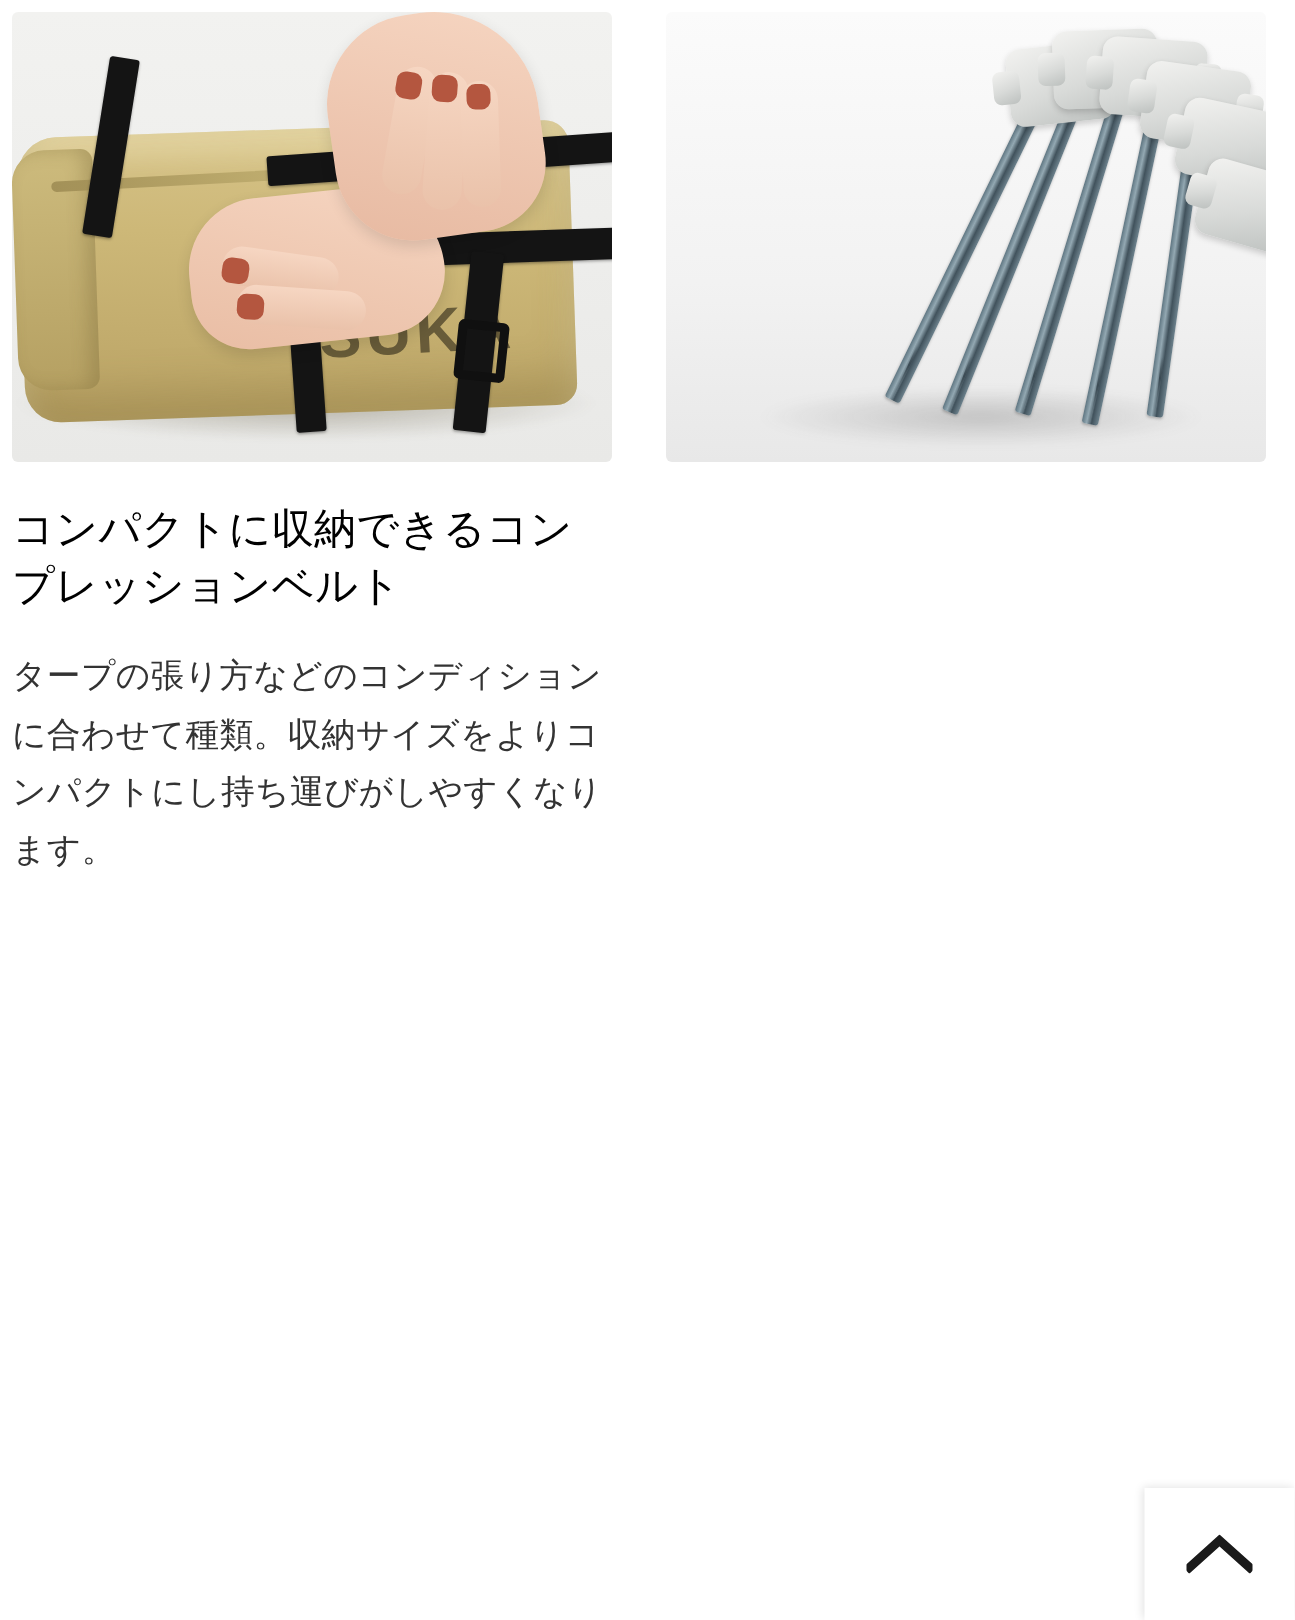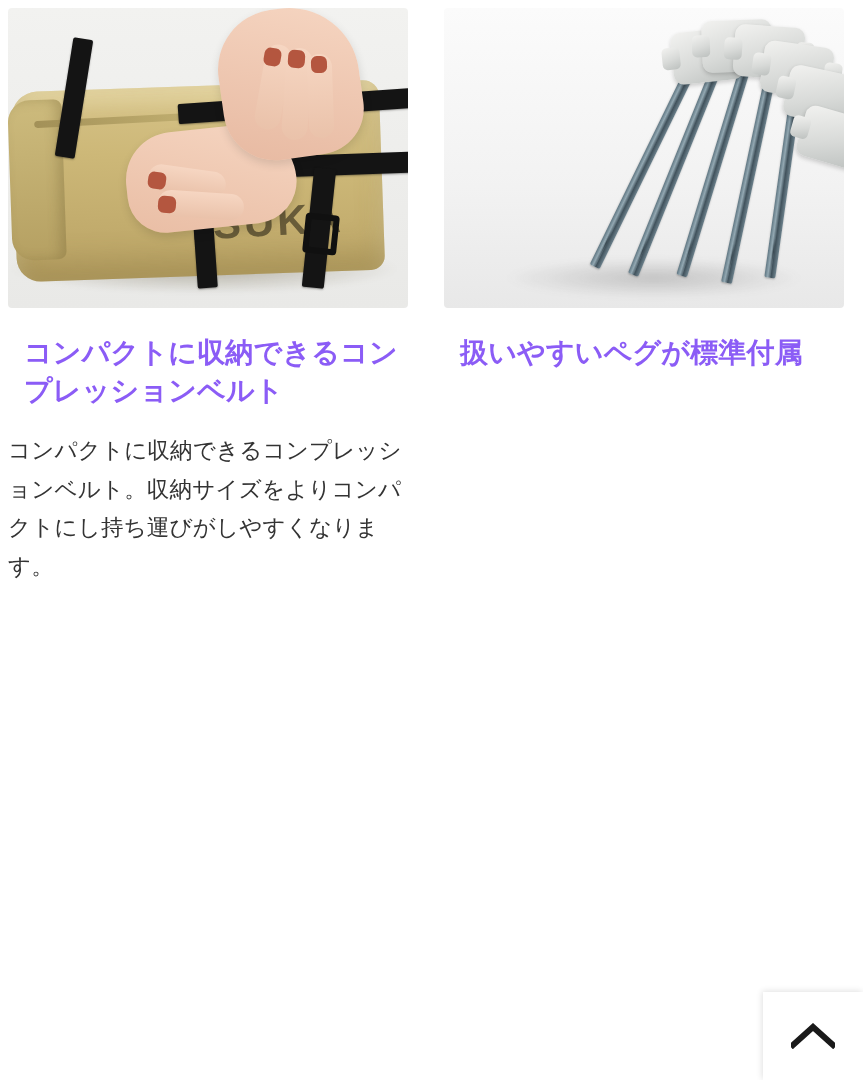--- a/index.html
+++ b/index.html
@@ -30,25 +30,25 @@
   .photo {
     width: 400px;
     height: 300px;
     border-radius: 4px;
     overflow: hidden;
     position: relative;
     background: #ffffff;
   }
   .heading {
     font-size: 28px;
-    font-weight: bold;
+    font-weight: normal;
     line-height: 1.35;
-    color: #8b5cf6;
+    color: #000000;
     letter-spacing: 0.2px;
-    margin: 26px 0 14px 16px;
+    margin: 26px 0 14px 0;
   }
   .body-text {
     font-size: 22.5px;
     line-height: 1.72;
     color: #333333;
     letter-spacing: 0.2px;
     white-space: pre-wrap;
   }
 
   
@@ -277,21 +277,21 @@
           <div class="hand hand-right"></div>
           <div class="finger f1"></div>
           <div class="finger f2"></div>
           <div class="finger f3"></div>
           <div class="nail n1"></div>
           <div class="nail n2"></div>
           <div class="nail n3"></div>
         </div>
       </div>
       <h2 class="heading">コンパクトに収納できるコンプレッションベルト</h2>
-      <p class="body-text">コンパクトに収納できるコンプレッションベルト。収納サイズをよりコンパクトにし持ち運びがしやすくなります。</p>
+      <p class="body-text">タープの張り方などのコンディションに合わせて種類。収納サイズをよりコンパクトにし持ち運びがしやすくなります。</p>
     </div>
 
     <div class="col">
       <div class="photo">
         <div class="pegscene">
           <div class="peg-shadow"></div>
 
           <div class="peg" style="left:246px; top:52px; width:11px; height:230px; transform: rotate(26deg);"></div>
           <div class="peg" style="left:272px; top:48px; width:11px; height:236px; transform: rotate(22deg);"></div>
           <div class="peg" style="left:300px; top:46px; width:11px; height:232px; transform: rotate(17deg);"></div>
@@ -299,21 +299,20 @@
           <div class="peg" style="left:352px; top:44px; width:11px; height:228px; transform: rotate(8deg);"></div>
 
           <div class="peg-head" style="left:228px; top:22px; transform: rotate(-6deg);"></div>
           <div class="peg-head" style="left:258px; top:12px; transform: rotate(-2deg);"></div>
           <div class="peg-head" style="left:290px; top:18px; transform: rotate(4deg);"></div>
           <div class="peg-head" style="left:318px; top:36px; transform: rotate(8deg);"></div>
           <div class="peg-head" style="left:342px; top:62px; transform: rotate(12deg);"></div>
           <div class="peg-head" style="left:356px; top:104px; transform: rotate(16deg);"></div>
         </div>
       </div>
-      <h2 class="heading">扱いやすいペグが標準付属</h2>
     </div>
 
   </div>
 
   <div class="scroll-top">
     <svg class="chev" viewBox="0 0 44 26">
       <path d="M2 22 L22 4 L42 22" fill="none" stroke="#1a1a1a" stroke-width="6" stroke-linecap="square" stroke-linejoin="miter"></path>
     </svg>
 
   </div>

